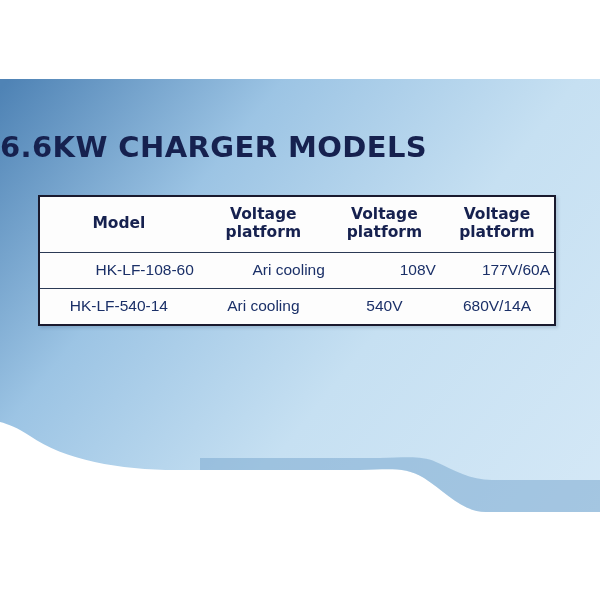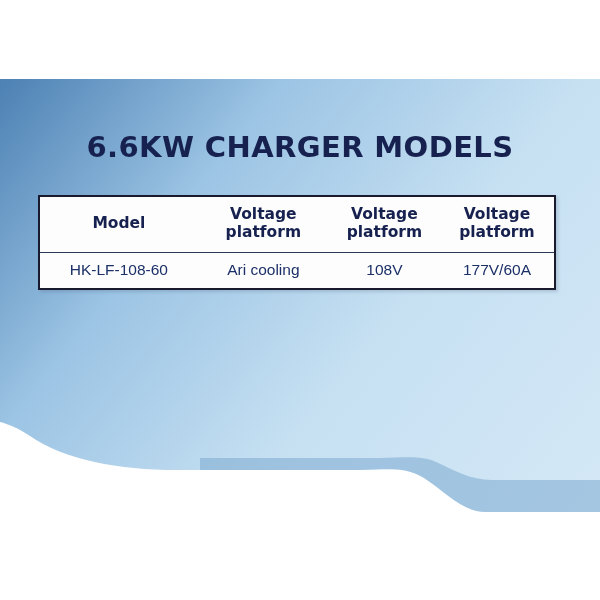--- a/index.html
+++ b/index.html
@@ -37,21 +37,20 @@
     z-index: 2;
     pointer-events: none;
   }
 
   
   #title {
     position: absolute;
     left: 0; top: 130px;
     width: 600px;
     z-index: 5;
-    text-align: center;
     font-size: 29px;
     font-weight: bold;
     letter-spacing: 0.4px;
     color: #16214f;
     font-family: "DejaVu Sans", sans-serif;
   }
 
   
   #table-wrap {
     position: absolute;
@@ -95,20 +94,21 @@
     padding: 8px 4px 9px 4px;
     font-size: 15.5px;
     color: #1b3068;
     text-align: center;
     white-space: nowrap;
     font-family: "Liberation Sans", sans-serif;
     background: #fdfdfd;
   }
   table.models tbody tr:first-child td {
     border-top: none;
+    text-align: right;
   }
 </style>
 </head>
 <body>
 
 <div id="stage">
 
   <svg id="bg-blue-field" viewBox="0 0 600 600" preserveAspectRatio="none" xmlns="http://www.w3.org/2000/svg">
     <defs>
       <linearGradient id="gradTop" x1="0" y1="0.15" x2="1" y2="0.95">
@@ -163,17 +163,23 @@
           <th>Voltage platform</th>
         </tr>
       </thead>
       <tbody>
         <tr>
           <td>HK-LF-108-60</td>
           <td>Ari cooling</td>
           <td>108V</td>
           <td>177V/60A</td>
         </tr>
+        <tr>
+          <td>HK-LF-540-14</td>
+          <td>Ari cooling</td>
+          <td>540V</td>
+          <td>680V/14A</td>
+        </tr>
       </tbody>
     </table>
   </div>
 
 </div>
 
 </body></html>

